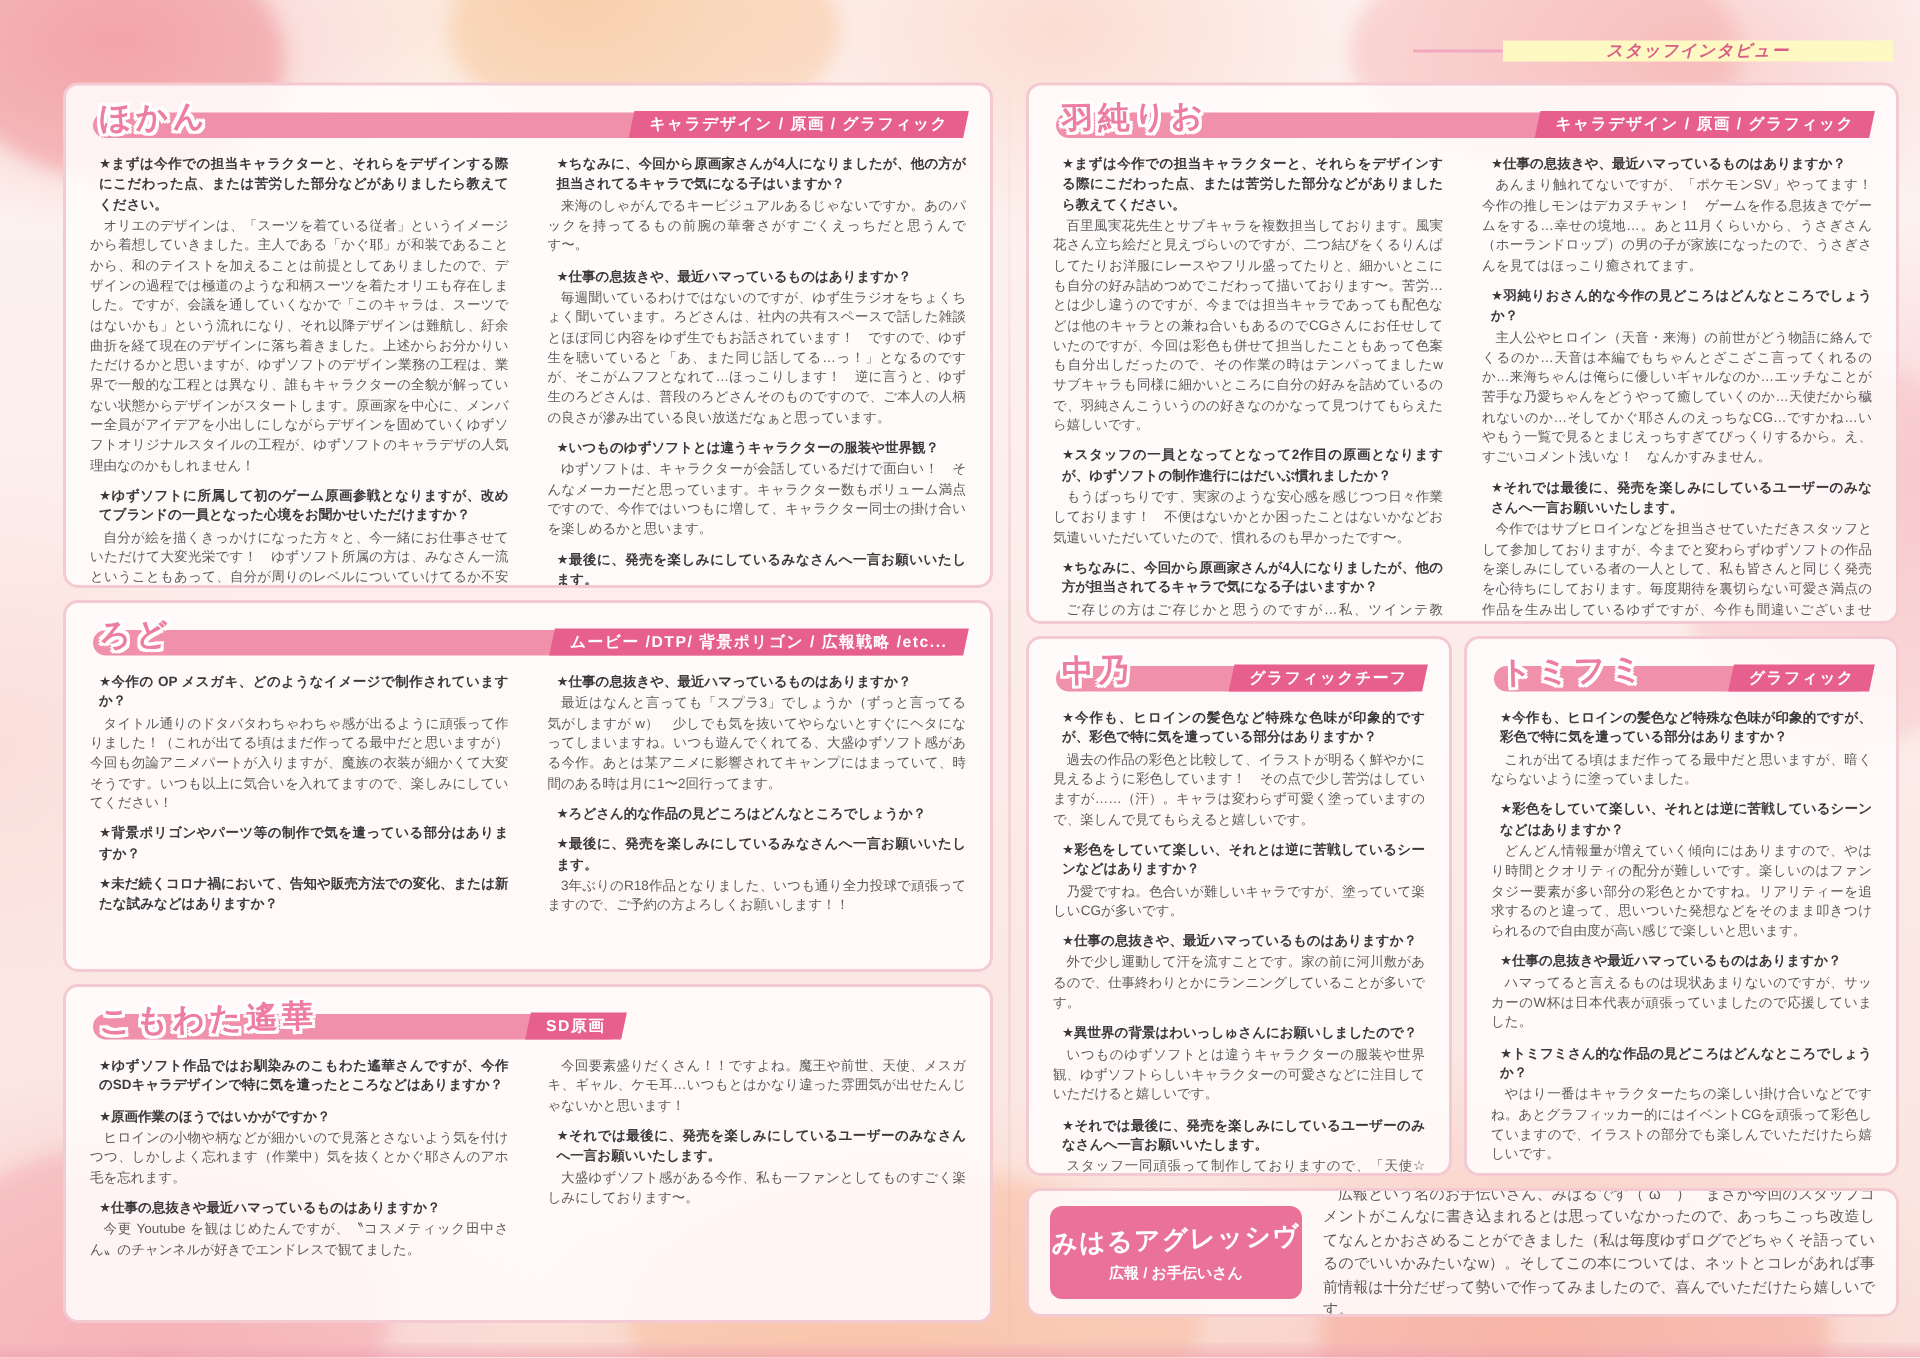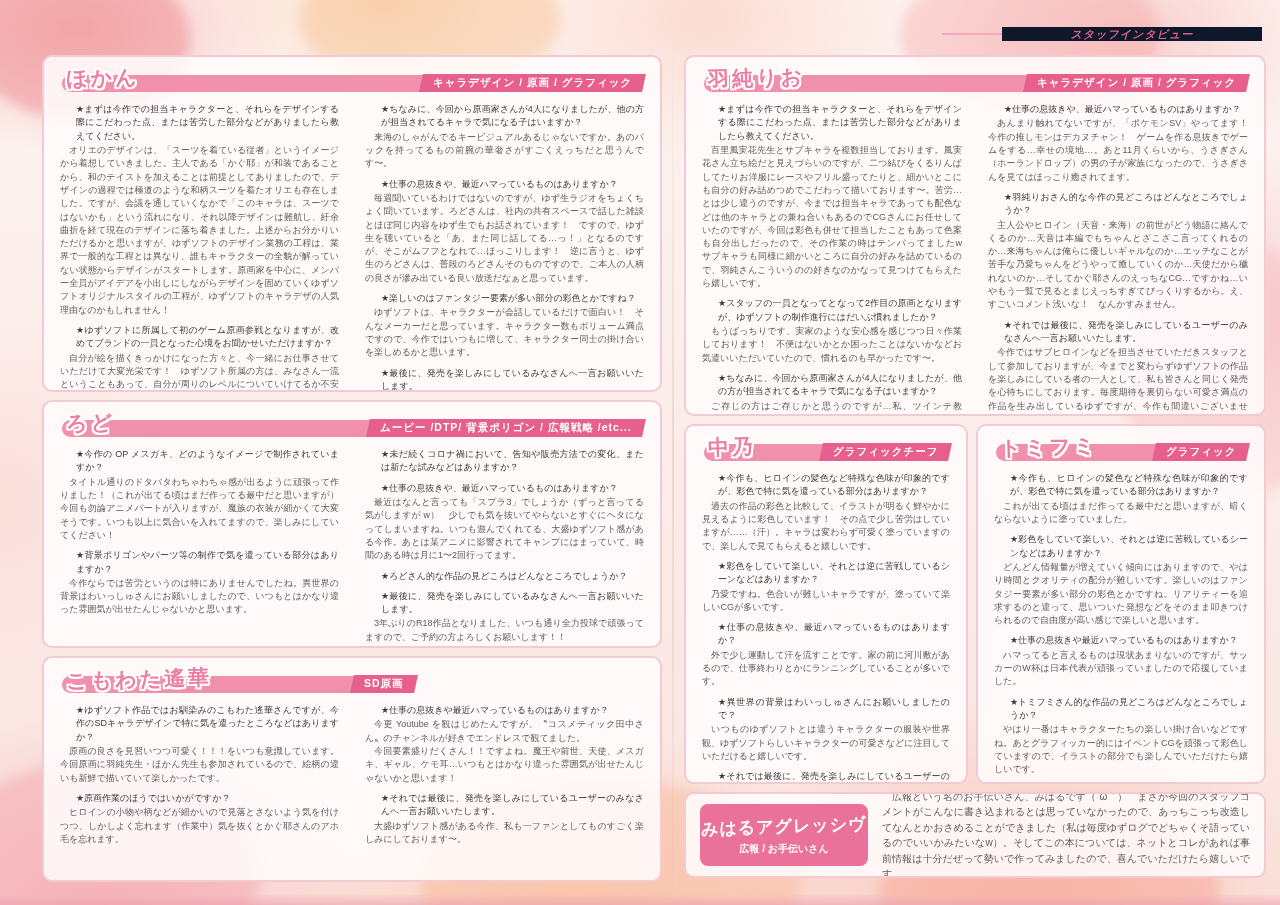--- a/index.html
+++ b/index.html
@@ -19,41 +19,41 @@
       linear-gradient(180deg,#fdf4f1 0%,#fcece9 50%,#fae3de 100%);
   }
   .petal{position:absolute;border-radius:50%;filter:blur(6px);pointer-events:none;}
   .gutter{position:absolute;left:672px;top:30px;width:2px;height:860px;
     background:linear-gradient(180deg,rgba(210,150,150,.0),rgba(205,140,140,.25),rgba(210,150,150,.05));}
   .bottom-strip{position:absolute;left:0;bottom:0;width:100%;height:10px;
     background:linear-gradient(180deg,rgba(244,185,195,.2),rgba(238,160,175,.6));}
 
   
   .banner{position:absolute;top:27px;right:18px;width:260px;height:14px;
-    background:#0f172a;display:flex;align-items:center;justify-content:center;}
+    background:#fef9c3;display:flex;align-items:center;justify-content:center;}
   .banner:before{content:"";position:absolute;right:100%;top:6px;width:60px;height:2px;background:#f2a9bd;}
   .banner span{font-size:11px;font-weight:bold;font-style:italic;color:#d95f88;letter-spacing:1px;line-height:1;}
 
   
   .card{position:absolute;background:rgba(255,252,252,.88);
     border:2px solid #f3c9d2;border-radius:10px;box-sizing:border-box;
     padding:10px 16px 8px 16px;overflow:hidden;}
   .titlerow{position:relative;height:30px;margin-bottom:6px;}
   .titlebar{position:absolute;left:2px;right:2px;top:8px;height:17px;border-radius:9px;background:#f190ab;}
   .name{position:absolute;left:6px;top:-3px;font-size:21px;font-weight:bold;
     color:#ee7da2;letter-spacing:3px;transform:rotate(-1.5deg);white-space:nowrap;
     text-shadow:-2px -2px 0 #fff,2px -2px 0 #fff,-2px 2px 0 #fff,2px 2px 0 #fff,0 -2px 0 #fff,0 2px 0 #fff,-2px 0 0 #fff,2px 0 0 #fff;}
   .tag{position:absolute;right:0;top:7px;background:#e75f8d;transform:skewX(-12deg);
     padding:2px 12px;}
   .tag span{display:block;transform:skewX(12deg);color:#fff;font-weight:bold;font-size:10.5px;letter-spacing:1px;white-space:nowrap;}
 
   .cols{column-gap:26px;font-size:9px;line-height:1.48;color:#5c5a5a;text-align:justify;}
   .cols.two{column-count:2;}
   .qa{break-inside:avoid-column;page-break-inside:avoid;}
-  .qa .q{font-weight:normal;color:#3c3a3a;margin:7px 0 1px 16px;}
+  .qa .q{font-weight:bold;color:#3c3a3a;margin:7px 0 1px 6px;}
   .qa:first-child .q{margin-top:0;}
   .qa .a{text-indent:1em;}
 
   
   .mih-card{display:flex;align-items:center;gap:14px;padding:8px 14px;}
   .mih-box{flex:0 0 168px;height:62px;background:#e9719a;border-radius:8px;
     display:flex;flex-direction:column;align-items:center;justify-content:center;color:#fff;}
   .mih-name{font-size:17px;font-weight:bold;letter-spacing:1px;transform:rotate(-2deg);}
   .mih-role{font-size:10px;font-weight:bold;margin-top:4px;}
   .mih-text{flex:1;font-size:10px;line-height:1.55;color:#5c5a5a;text-align:justify;}
@@ -100,21 +100,21 @@
     <div class="q">★ちなみに、今回から原画家さんが4人になりましたが、他の方が担当されてるキャラで気になる子はいますか？</div>
     <div class="a">来海のしゃがんでるキービジュアルあるじゃないですか。あのパックを持ってるもの前腕の華奢さがすごくえっちだと思うんです〜。</div>
   </div>
 
   <div class="qa">
     <div class="q">★仕事の息抜きや、最近ハマっているものはありますか？</div>
     <div class="a">毎週聞いているわけではないのですが、ゆず生ラジオをちょくちょく聞いています。ろどさんは、社内の共有スペースで話した雑談とほぼ同じ内容をゆず生でもお話されています！　ですので、ゆず生を聴いていると「あ、また同じ話してる…っ！」となるのですが、そこがムフフとなれて…ほっこりします！　逆に言うと、ゆず生のろどさんは、普段のろどさんそのものですので、ご本人の人柄の良さが滲み出ている良い放送だなぁと思っています。</div>
   </div>
 
   <div class="qa">
-    <div class="q">★楽しいのはファンタジー要素が多い部分の彩色とかですね？</div>
+    <div class="q">★いつものゆずソフトとは違うキャラクターの服装や世界観？</div>
     <div class="a">ゆずソフトは、キャラクターが会話しているだけで面白い！　そんなメーカーだと思っています。キャラクター数もボリューム満点ですので、今作ではいつもに増して、キャラクター同士の掛け合いを楽しめるかと思います。</div>
   </div>
 
   <div class="qa">
     <div class="q">★最後に、発売を楽しみにしているみなさんへ一言お願いいたします。</div>
 
   </div>
 </div>
 </section>
 
@@ -127,21 +127,20 @@
       </div>
   </div>
   <div class="cols two">
   <div class="qa">
     <div class="q">★今作の OP メスガキ、どのようなイメージで制作されていますか？</div>
     <div class="a">タイトル通りのドタバタわちゃわちゃ感が出るように頑張って作りました！（これが出てる頃はまだ作ってる最中だと思いますが）　今回も勿論アニメパートが入りますが、魔族の衣装が細かくて大変そうです。いつも以上に気合いを入れてますので、楽しみにしていてください！</div>
   </div>
 
   <div class="qa">
     <div class="q">★背景ポリゴンやパーツ等の制作で気を遣っている部分はありますか？</div>
-    <div class="a">今作ならでは苦労というのは特にありませんでしたね。異世界の背景はわいっしゅさんにお願いしましたので、いつもとはかなり違った雰囲気が出せたんじゃないかと思います。</div>
   </div>
 
   <div class="qa">
     <div class="q">★未だ続くコロナ禍において、告知や販売方法での変化、または新たな試みなどはありますか？</div>
 
   </div>
 
   <div class="qa">
     <div class="q">★仕事の息抜きや、最近ハマっているものはありますか？</div>
     <div class="a">最近はなんと言っても「スプラ3」でしょうか（ずっと言ってる気がしますが w）　少しでも気を抜いてやらないとすぐにヘタになってしまいますね。いつも遊んでくれてる、大盛ゆずソフト感がある今作。あとは某アニメに影響されてキャンプにはまっていて、時間のある時は月に1〜2回行ってます。</div>
@@ -162,21 +161,20 @@
   <div class="titlerow">
     <div class="titlebar" style="right:230px;"></div>
     <span class="name">こもわた遙華</span>
     <div class="tag" style="right:228px;">
         <span>SD原画</span>
       </div>
   </div>
   <div class="cols two">
   <div class="qa">
     <div class="q">★ゆずソフト作品ではお馴染みのこもわた遙華さんですが、今作のSDキャラデザインで特に気を遣ったところなどはありますか？</div>
-    <div class="a">原画の良さを見習いつつ可愛く！！！をいつも意識しています。今回原画に羽純先生・ほかん先生も参加されているので、絵柄の違いも新鮮で描いていて楽しかったです。</div>
   </div>
 
   <div class="qa">
     <div class="q">★原画作業のほうではいかがですか？</div>
     <div class="a">ヒロインの小物や柄などが細かいので見落とさないよう気を付けつつ、しかしよく忘れます（作業中）気を抜くとかぐ耶さんのアホ毛を忘れます。</div>
   </div>
 
   <div class="qa">
     <div class="q">★仕事の息抜きや最近ハマっているものはありますか？</div>
     <div class="a">今更 Youtube を観はじめたんですが、〝コスメティック田中さん〟のチャンネルが好きでエンドレスで観てました。</div>

